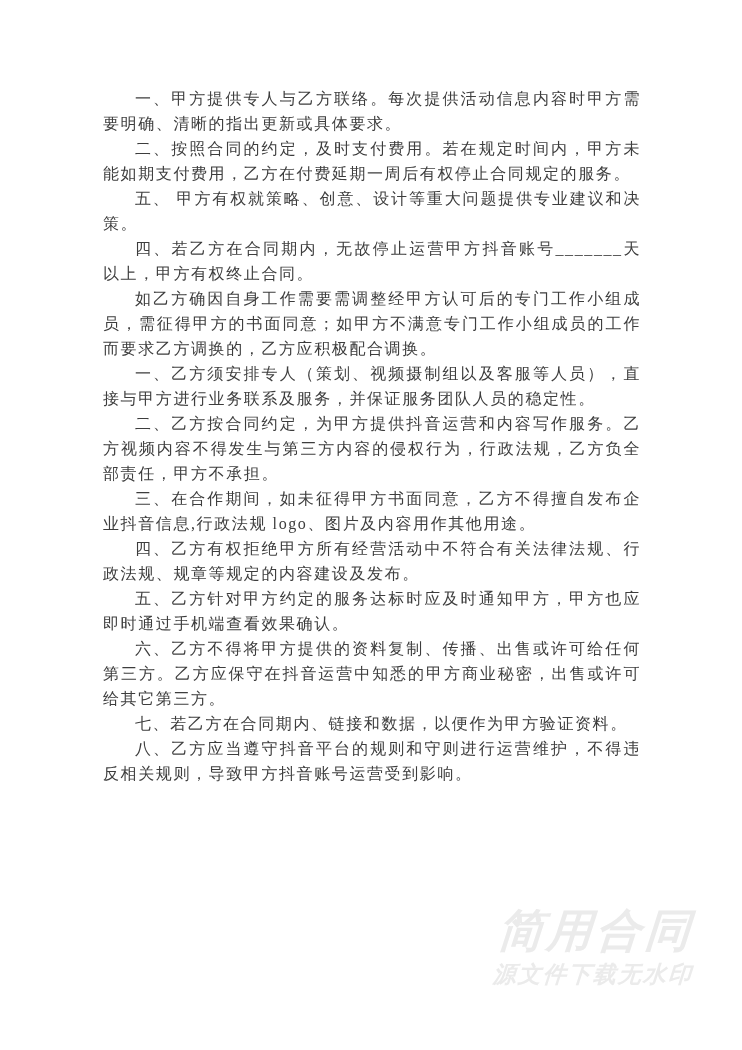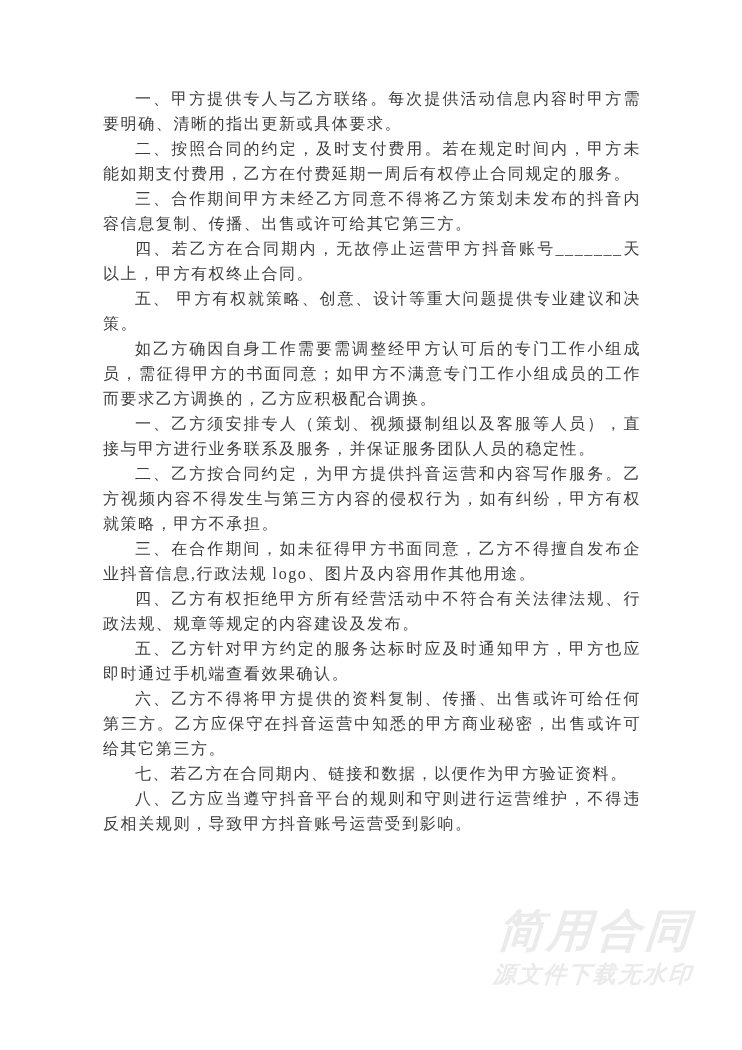--- a/index.html
+++ b/index.html
@@ -63,28 +63,27 @@
     white-space: nowrap;
   }
 </style>
 </head>
 <body>
 
 <div class="page">
 
   <p class="clause">一、甲方提供专人与乙方联络。每次提供活动信息内容时甲方需要明确、清晰的指出更新或具体要求。</p>
   <p class="clause">二、按照合同的约定，及时支付费用。若在规定时间内，甲方未能如期支付费用，乙方在付费延期一周后有权停止合同规定的服务。</p>
-  <p class="clause">三、合作期间甲方未经乙方同意不得将乙方策划未发布的抖音内容信息复制、传播、出售或许可给其它第三方。</p>
+  <p class="clause">五、 甲方有权就策略、创意、设计等重大问题提供专业建议和决策。</p>
   <p class="clause">四、若乙方在合同期内，无故停止运营甲方抖音账号_______天以上，甲方有权终止合同。</p>
-  <p class="clause">五、 甲方有权就策略、创意、设计等重大问题提供专业建议和决策。</p>
 
 
   <p class="clause">如乙方确因自身工作需要需调整经甲方认可后的专门工作小组成员，需征得甲方的书面同意；如甲方不满意专门工作小组成员的工作而要求乙方调换的，乙方应积极配合调换。</p>
   <p class="clause">一、乙方须安排专人（策划、视频摄制组以及客服等人员），直接与甲方进行业务联系及服务，并保证服务团队人员的稳定性。</p>
-  <p class="clause">二、乙方按合同约定，为甲方提供抖音运营和内容写作服务。乙方视频内容不得发生与第三方内容的侵权行为，如有纠纷，甲方有权就策略，甲方不承担。</p>
+  <p class="clause">二、乙方按合同约定，为甲方提供抖音运营和内容写作服务。乙方视频内容不得发生与第三方内容的侵权行为，行政法规，乙方负全部责任，甲方不承担。</p>
   <p class="clause">三、在合作期间，如未征得甲方书面同意，乙方不得擅自发布企业抖音信息,行政法规 logo、图片及内容用作其他用途。</p>
   <p class="clause">四、乙方有权拒绝甲方所有经营活动中不符合有关法律法规、行政法规、规章等规定的内容建设及发布。</p>
   <p class="clause">五、乙方针对甲方约定的服务达标时应及时通知甲方，甲方也应即时通过手机端查看效果确认。</p>
   <p class="clause">六、乙方不得将甲方提供的资料复制、传播、出售或许可给任何第三方。乙方应保守在抖音运营中知悉的甲方商业秘密，出售或许可给其它第三方。</p>
   <p class="clause">七、若乙方在合同期内、链接和数据，以便作为甲方验证资料。</p>
   <p class="clause">八、乙方应当遵守抖音平台的规则和守则进行运营维护，不得违反相关规则，导致甲方抖音账号运营受到影响。</p>
 
   <div class="watermark">
     <div class="wm-title">简用合同</div>
     <div class="wm-subtitle">源文件下载无水印</div>

